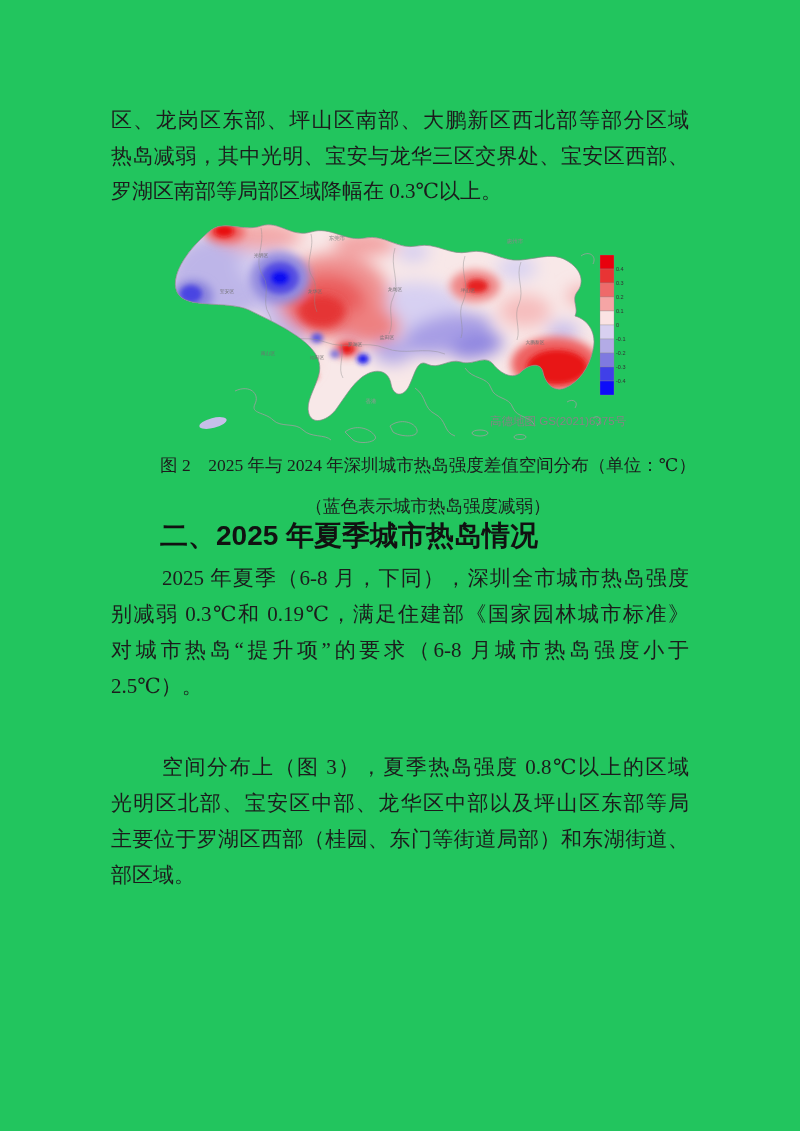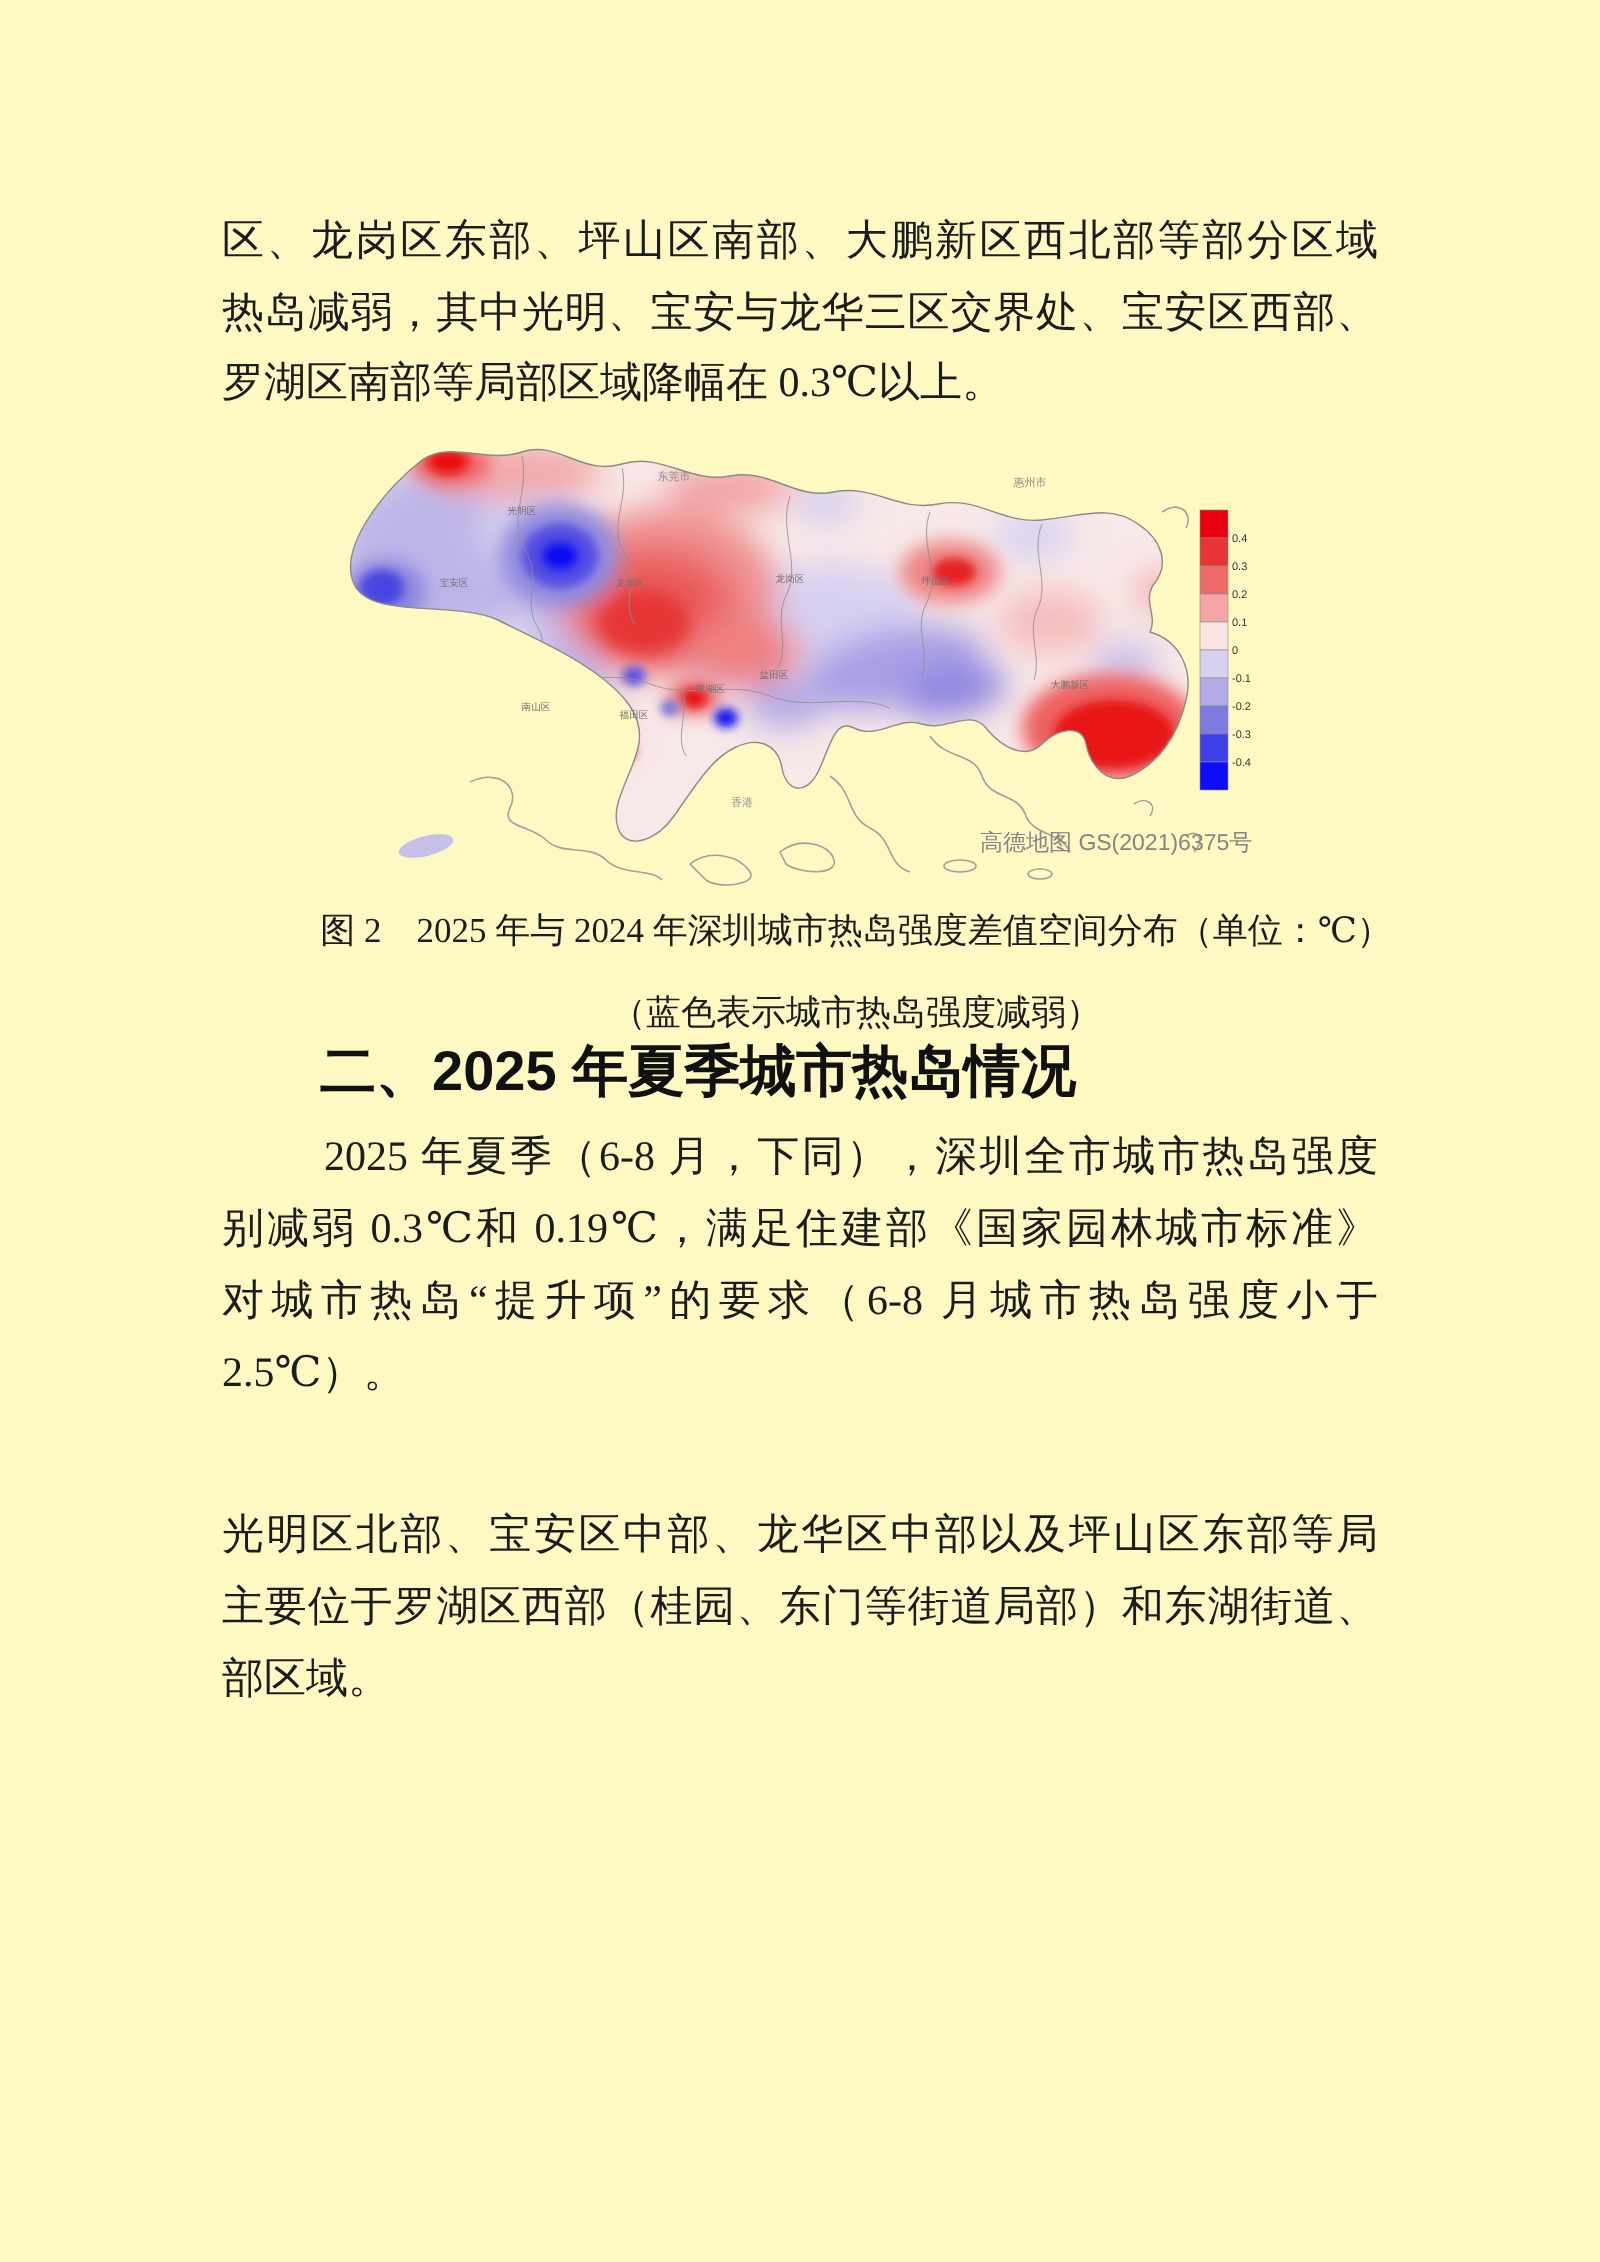--- a/index.html
+++ b/index.html
@@ -1,18 +1,18 @@
 <!DOCTYPE html>
 <html><head>
 <meta charset="utf-8">
 <style>
   html,body { margin:0; padding:0; background:#ffffff; }
   .page {
     position:relative; width:800px; height:1131px; margin:0 auto;
-    background:#fef9c3; overflow:hidden;
+    background:#22c55e; overflow:hidden;
     font-family:"Liberation Serif","DejaVu Serif",serif;
     color:#1c1c1c;
   }
   .para { position:absolute; left:111px; width:578px; font-size:21px; }
   .para .line { height:36px; line-height:36px; overflow:hidden; }
   #p1 .line { height:35.5px; line-height:35.5px; }
   .just { text-align:justify; text-align-last:justify; }
   .lastline { text-align:left; }
   .indent { padding-left:51px; }
   .caption {
@@ -184,18 +184,19 @@
   <h2 class="heading">二、2025 年夏季城市热岛情况</h2>
 
   <div class="para" style="top:560px">
     <div class="line just indent">2025 年夏季（6-8 月，下同），深圳全市城市热岛强度</div>
     <div class="line just">别减弱 0.3℃和 0.19℃，满足住建部《国家园林城市标准》</div>
     <div class="line just">对城市热岛“提升项”的要求（6-8 月城市热岛强度小于</div>
     <div class="line lastline">2.5℃）。</div>
   </div>
 
   <div class="para" style="top:749px">
+    <div class="line just indent">空间分布上（图 3），夏季热岛强度 0.8℃以上的区域</div>
     <div class="line just">光明区北部、宝安区中部、龙华区中部以及坪山区东部等局</div>
     <div class="line just">主要位于罗湖区西部（桂园、东门等街道局部）和东湖街道、</div>
     <div class="line lastline">部区域。</div>
   </div>
 
 </div>
 
 </body></html>

